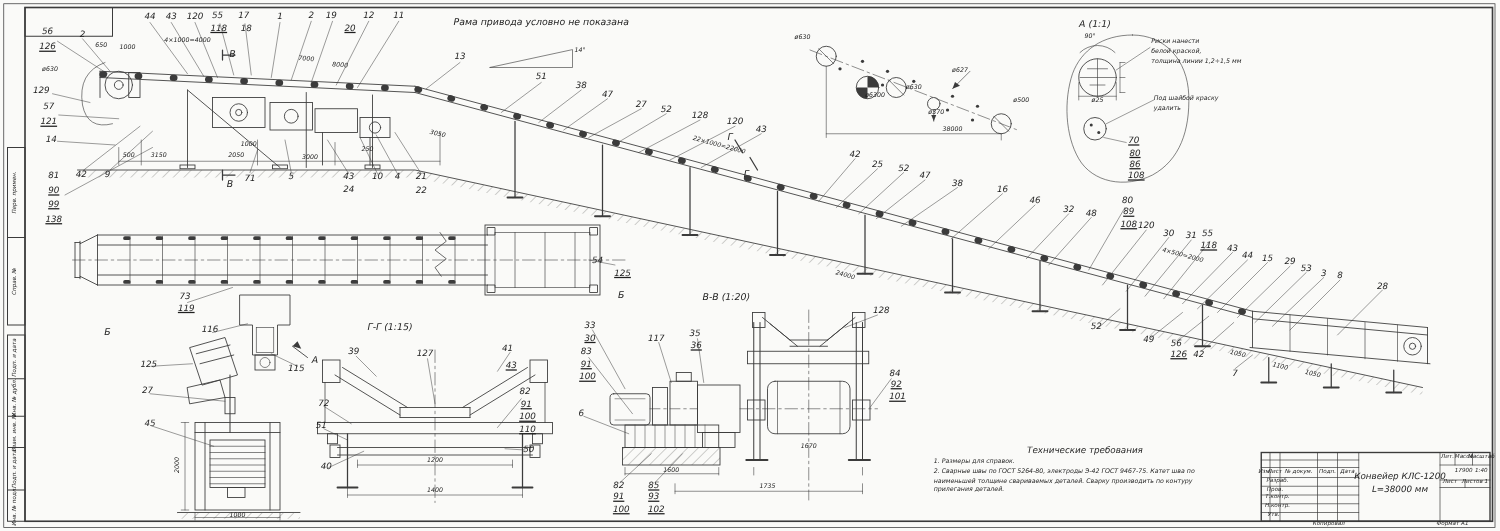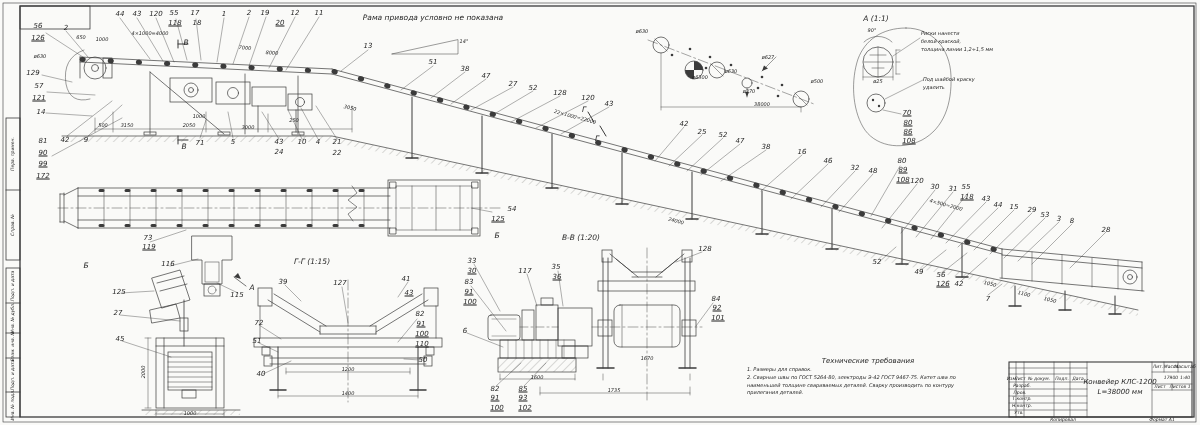--- a/index.html
+++ b/index.html
@@ -261,21 +261,21 @@
       <span class="lbl co" style="left: 368px; top: 46px; transform: translate(-50%, -50%) rotate(0deg);">13</span>
       <span class="lbl co" style="left: 38px; top: 26px; transform: translate(-50%, -50%) rotate(0deg);">56</span>
       <span class="lbl co u" style="left: 38px; top: 38px; transform: translate(-50%, -50%) rotate(0deg);">126</span>
       <span class="lbl co" style="left: 33px; top: 73px; transform: translate(-50%, -50%) rotate(0deg);">129</span>
       <span class="lbl co" style="left: 39px; top: 86px; transform: translate(-50%, -50%) rotate(0deg);">57</span>
       <span class="lbl co u" style="left: 39px; top: 98px; transform: translate(-50%, -50%) rotate(0deg);">121</span>
       <span class="lbl co" style="left: 41px; top: 112px; transform: translate(-50%, -50%) rotate(0deg);">14</span>
       <span class="lbl co" style="left: 43px; top: 141px; transform: translate(-50%, -50%) rotate(0deg);">81</span>
       <span class="lbl co u" style="left: 43px; top: 153px; transform: translate(-50%, -50%) rotate(0deg);">90</span>
       <span class="lbl co u" style="left: 43px; top: 164px; transform: translate(-50%, -50%) rotate(0deg);">99</span>
-      <span class="lbl co u" style="left: 43px; top: 176px; transform: translate(-50%, -50%) rotate(0deg);">172</span>
+      <span class="lbl co u" style="left: 43px; top: 176px; transform: translate(-50%, -50%) rotate(0deg);">138</span>
       <span class="lbl co" style="left: 65px; top: 140px; transform: translate(-50%, -50%) rotate(0deg);">42</span>
       <span class="lbl co" style="left: 86px; top: 140px; transform: translate(-50%, -50%) rotate(0deg);">9</span>
       <span class="lbl co" style="left: 200px; top: 143px; transform: translate(-50%, -50%) rotate(0deg);">71</span>
       <span class="lbl co" style="left: 233px; top: 142px; transform: translate(-50%, -50%) rotate(0deg);">5</span>
       <span class="lbl co" style="left: 279px; top: 142px; transform: translate(-50%, -50%) rotate(0deg);">43</span>
       <span class="lbl co" style="left: 279px; top: 152px; transform: translate(-50%, -50%) rotate(0deg);">24</span>
       <span class="lbl co" style="left: 302px; top: 142px; transform: translate(-50%, -50%) rotate(0deg);">10</span>
       <span class="lbl co" style="left: 318px; top: 142px; transform: translate(-50%, -50%) rotate(0deg);">4</span>
       <span class="lbl co" style="left: 337px; top: 142px; transform: translate(-50%, -50%) rotate(0deg);">21</span>
       <span class="lbl co" style="left: 337px; top: 153px; transform: translate(-50%, -50%) rotate(0deg);">22</span>
@@ -319,21 +319,21 @@
       <span class="lbl co" style="left: 877px; top: 262px; transform: translate(-50%, -50%) rotate(0deg);">52</span>
       <span class="lbl co" style="left: 919px; top: 272px; transform: translate(-50%, -50%) rotate(0deg);">49</span>
       <span class="lbl co" style="left: 941px; top: 275px; transform: translate(-50%, -50%) rotate(0deg);">56</span>
       <span class="lbl co u" style="left: 943px; top: 284px; transform: translate(-50%, -50%) rotate(0deg);">126</span>
       <span class="lbl co" style="left: 959px; top: 284px; transform: translate(-50%, -50%) rotate(0deg);">42</span>
       <span class="lbl co" style="left: 988px; top: 299px; transform: translate(-50%, -50%) rotate(0deg);">7</span>
       <span class="lbl co" style="left: 148px; top: 238px; transform: translate(-50%, -50%) rotate(0deg);">73</span>
       <span class="lbl co u" style="left: 149px; top: 247px; transform: translate(-50%, -50%) rotate(0deg);">119</span>
       <span class="lbl co" style="left: 168px; top: 264px; transform: translate(-50%, -50%) rotate(0deg);">116</span>
       <span class="lbl co" style="left: 237px; top: 295px; transform: translate(-50%, -50%) rotate(0deg);">115</span>
-      <span class="lbl co" style="left: 512px; top: 209px; transform: translate(-50%, -50%) rotate(0deg);">54</span>
+      <span class="lbl co" style="left: 478px; top: 209px; transform: translate(-50%, -50%) rotate(0deg);">54</span>
       <span class="lbl co u" style="left: 498px; top: 219px; transform: translate(-50%, -50%) rotate(0deg);">125</span>
       <span class="lbl co" style="left: 119px; top: 292px; transform: translate(-50%, -50%) rotate(0deg);">125</span>
       <span class="lbl co" style="left: 118px; top: 313px; transform: translate(-50%, -50%) rotate(0deg);">27</span>
       <span class="lbl co" style="left: 120px; top: 339px; transform: translate(-50%, -50%) rotate(0deg);">45</span>
       <span class="lbl co" style="left: 283px; top: 282px; transform: translate(-50%, -50%) rotate(0deg);">39</span>
       <span class="lbl co" style="left: 340px; top: 283px; transform: translate(-50%, -50%) rotate(0deg);">127</span>
       <span class="lbl co" style="left: 406px; top: 279px; transform: translate(-50%, -50%) rotate(0deg);">41</span>
       <span class="lbl co u" style="left: 409px; top: 293px; transform: translate(-50%, -50%) rotate(0deg);">43</span>
       <span class="lbl co" style="left: 259px; top: 323px; transform: translate(-50%, -50%) rotate(0deg);">72</span>
       <span class="lbl co" style="left: 257px; top: 341px; transform: translate(-50%, -50%) rotate(0deg);">51</span>

